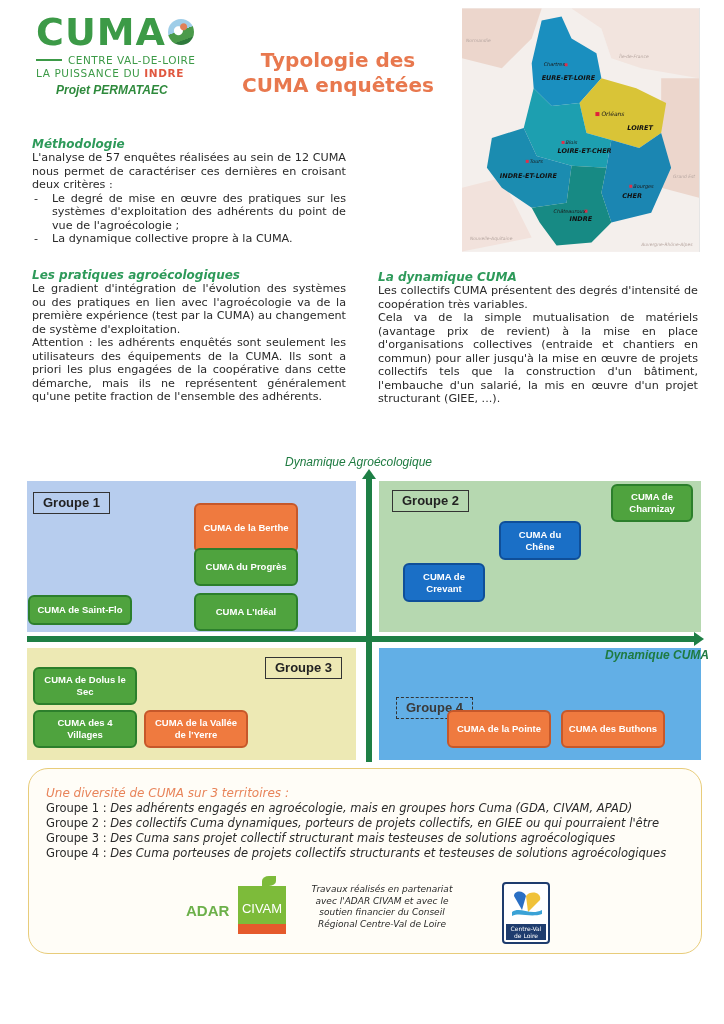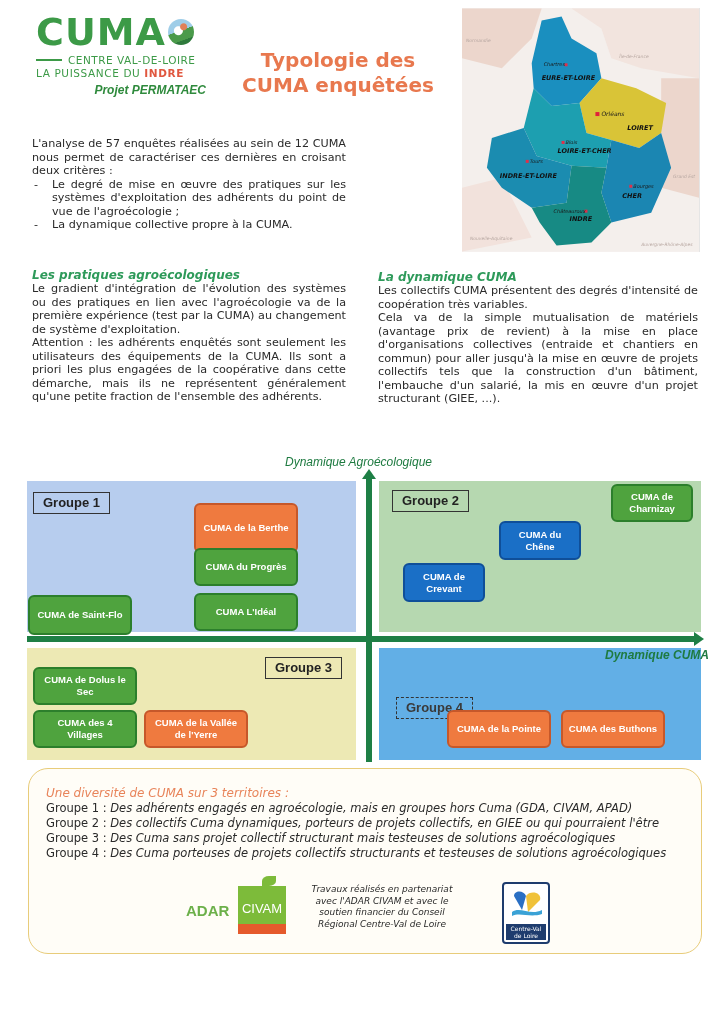--- a/index.html
+++ b/index.html
@@ -9,21 +9,21 @@
   .abs { position: absolute; }
 
   
   .logo { left: 36px; top: 12px; width: 170px; }
   .logo-cuma { font-family: "DejaVu Sans", sans-serif; font-weight: bold; font-size: 38px; color: #3c9a47; letter-spacing: 1px; line-height: 40px; display: flex; align-items: center; }
   .logo-emblem { width: 26px; height: 26px; border-radius: 50%; margin-left: 2px; background: radial-gradient(circle at 60% 30%, #e08058 0 3px, transparent 4px), radial-gradient(circle at 40% 45%, #ffffff 0 4px, transparent 5px), linear-gradient(160deg, #9ecde8 0 45%, #4a9a4a 46% 75%, #2e7a3c 76%); }
   .logo-line1 { font-size: 10.5px; color: #3c9a47; letter-spacing: 0.5px; margin-top: 2px; display: flex; align-items: center; }
   .logo-line1 .dash { display: inline-block; width: 26px; height: 2px; background: #3c9a47; margin-right: 6px; }
   .logo-line2 { font-size: 10.5px; color: #3c9a47; letter-spacing: 0.6px; margin-top: 1px; }
   .logo-line2 .grp { color: #e0573f; font-weight: bold; }
-  .logo-proj { font-family: "Liberation Sans", sans-serif; font-style: italic; font-weight: bold; font-size: 12px; color: #2e8a3c; margin-top: 4px; margin-left: 20px; text-align: right; }
+  .logo-proj { font-family: "Liberation Sans", sans-serif; font-style: italic; font-weight: bold; font-size: 12px; color: #2e8a3c; margin-top: 4px; margin-left: 20px; }
 
   .title { left: 228px; top: 48px; width: 220px; text-align: center; font-family: "DejaVu Sans", sans-serif; font-weight: bold; font-size: 20px; line-height: 25px; color: #e8784e; }
 
   
   .map { left: 462px; top: 8px; width: 238px; height: 244px; background: #f6f2ef; border-right: 1px solid #e5e5e5; font-style: italic; }
   .map svg { width: 100%; height: 100%; display: block; }
 
   
   .sec-h { font-family: "DejaVu Sans", sans-serif; font-style: italic; font-weight: bold; font-size: 12px; color: #2e9a5a; line-height: 14px; }
   .body-txt { font-family: "DejaVu Sans", sans-serif; font-size: 11.2px; line-height: 13.5px; color: #2a2a2a; text-align: justify; }
@@ -139,20 +139,21 @@
       <text x="4" y="34">Normandie</text>
       <text x="158" y="50">Île-de-France</text>
       <text x="212" y="170">Grand Est</text>
       <text x="8" y="232">Nouvelle-Aquitaine</text>
       <text x="180" y="238">Auvergne-Rhône-Alpes</text>
     </g>
   </svg>
 </div>
 
 <div class="abs methodo">
+  <div class="sec-h">Méthodologie</div>
   <div class="body-txt">L'analyse de 57 enquêtes réalisées au sein de 12 CUMA nous permet de caractériser ces dernières en croisant deux critères :</div>
   <ul class="bullets body-txt">
     <li>Le degré de mise en œuvre des pratiques sur les systèmes d'exploitation des adhérents du point de vue de l'agroécologie ;</li>
     <li>La dynamique collective propre à la CUMA.</li>
   </ul>
 </div>
 
 <div class="abs pratiques">
   <div class="sec-h">Les pratiques agroécologiques</div>
   <div class="body-txt">Le gradient d'intégration de l'évolution des systèmes ou des pratiques en lien avec l'agroécologie va de la première expérience (test par la CUMA) au changement de système d'exploitation.</div>
@@ -179,21 +180,21 @@
 
 <div class="abs axis-x-label">Dynamique CUMA</div>
 
 <div class="grp-label" style="left:33px; top:492px;">Groupe 1</div>
 <div class="grp-label" style="left:392px; top:490px;">Groupe 2</div>
 <div class="grp-label" style="left:265px; top:657px;">Groupe 3</div>
 <div class="grp-label dashed" style="left:396px; top:657px;margin-top:40px;">Groupe 4</div>
 
 <div class="card orange" style="left:194px; top:503px; width:104px; height:50px;">CUMA de la Berthe</div>
 <div class="card green" style="left:194px; top:548px; width:104px; height:38px;">CUMA du Progrès</div>
-<div class="card green" style="left:28px; top:595px; width:104px; height:40px;">CUMA de Saint-Flo</div>
+<div class="card green" style="left:28px; top:595px; width:104px; height:30px;">CUMA de Saint-Flo</div>
 <div class="card green" style="left:194px; top:593px; width:104px; height:38px;">CUMA L'Idéal</div>
 
 <div class="card green" style="left:611px; top:484px; width:82px; height:38px;">CUMA de Charnizay</div>
 <div class="card blue" style="left:499px; top:521px; width:82px; height:39px;">CUMA du Chêne</div>
 <div class="card blue" style="left:403px; top:563px; width:82px; height:39px;">CUMA de Crevant</div>
 
 <div class="card green" style="left:33px; top:667px; width:104px; height:38px;">CUMA de Dolus le Sec</div>
 <div class="card green" style="left:33px; top:710px; width:104px; height:38px;">CUMA des 4 Villages</div>
 <div class="card orange" style="left:144px; top:710px; width:104px; height:38px;">CUMA de la Vallée de l'Yerre</div>
 

